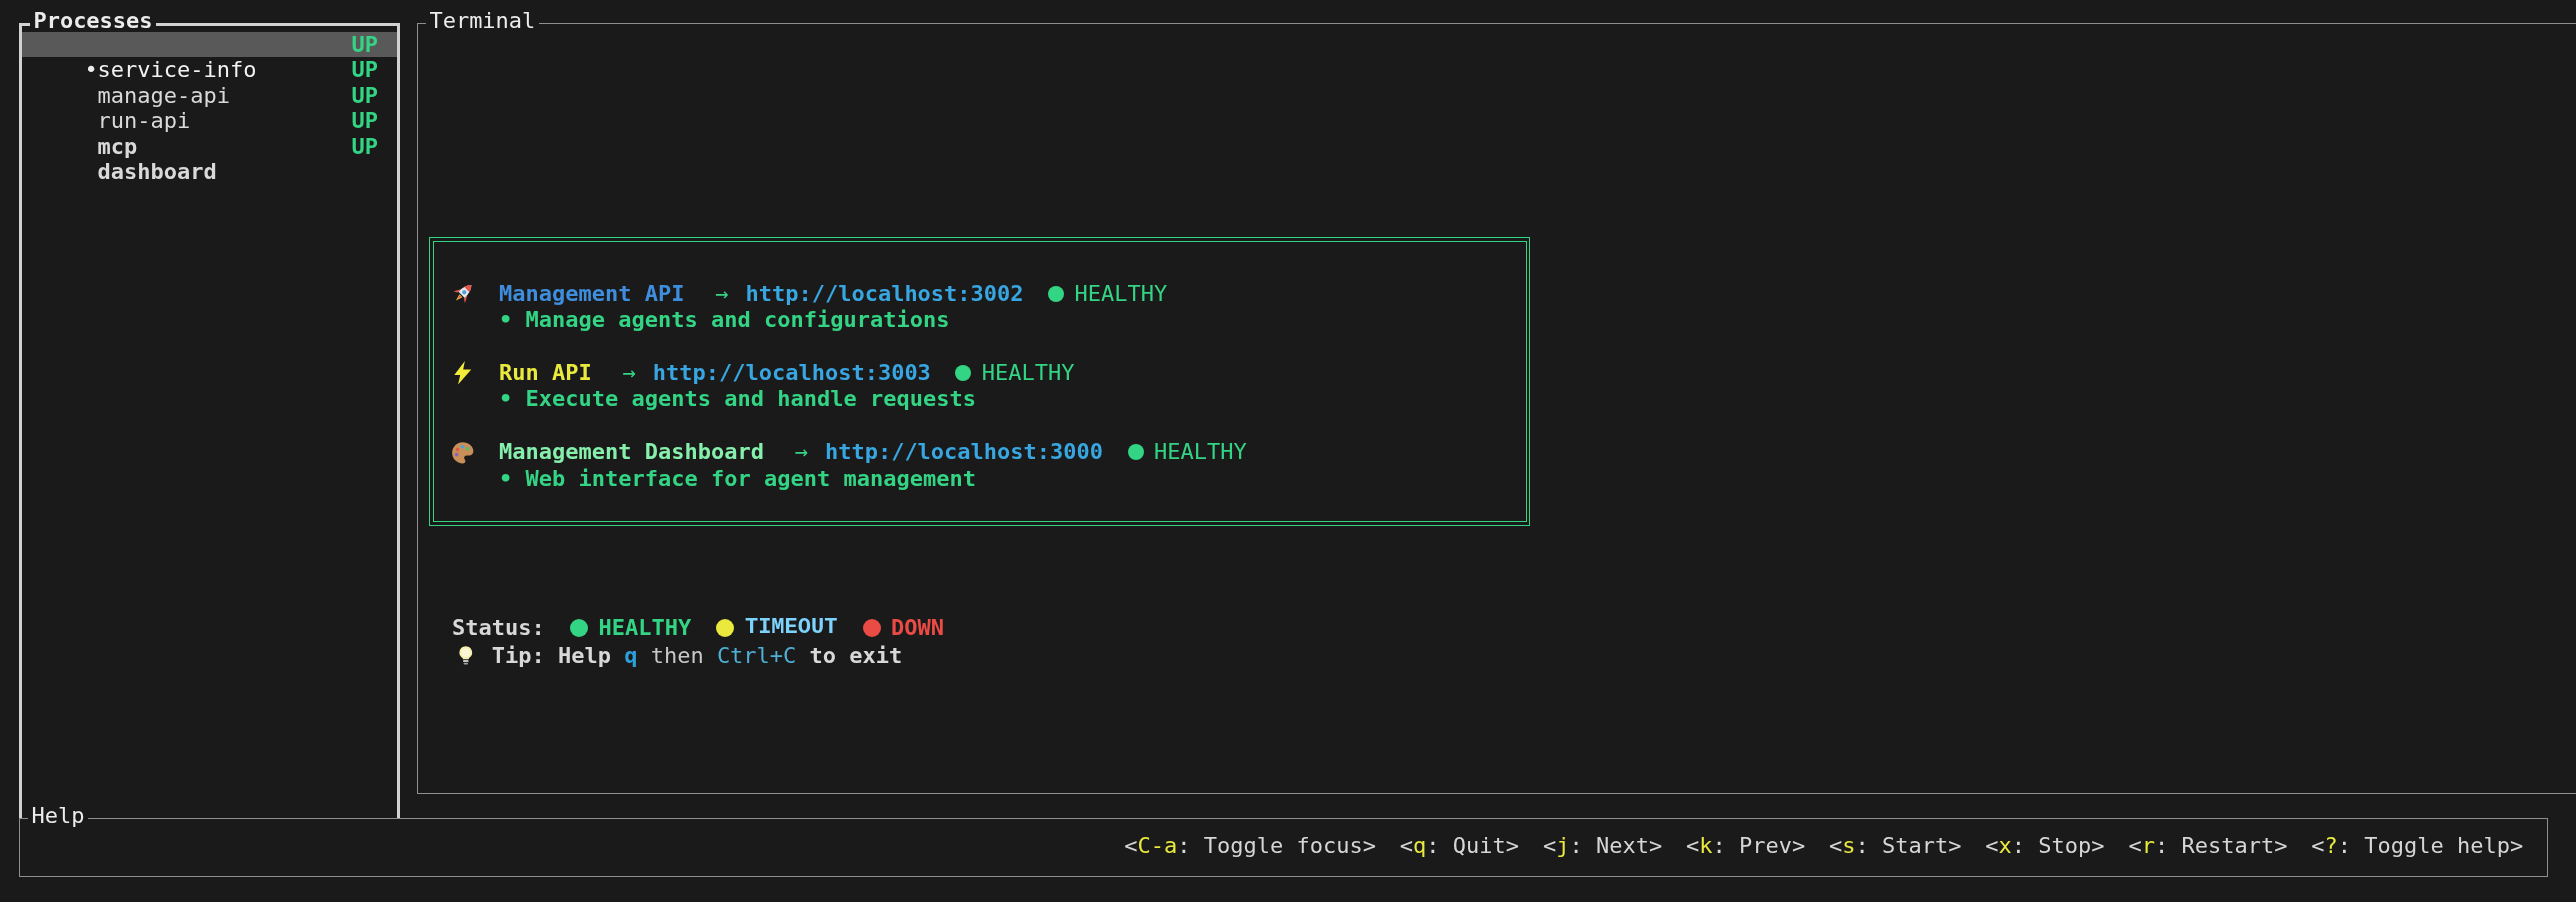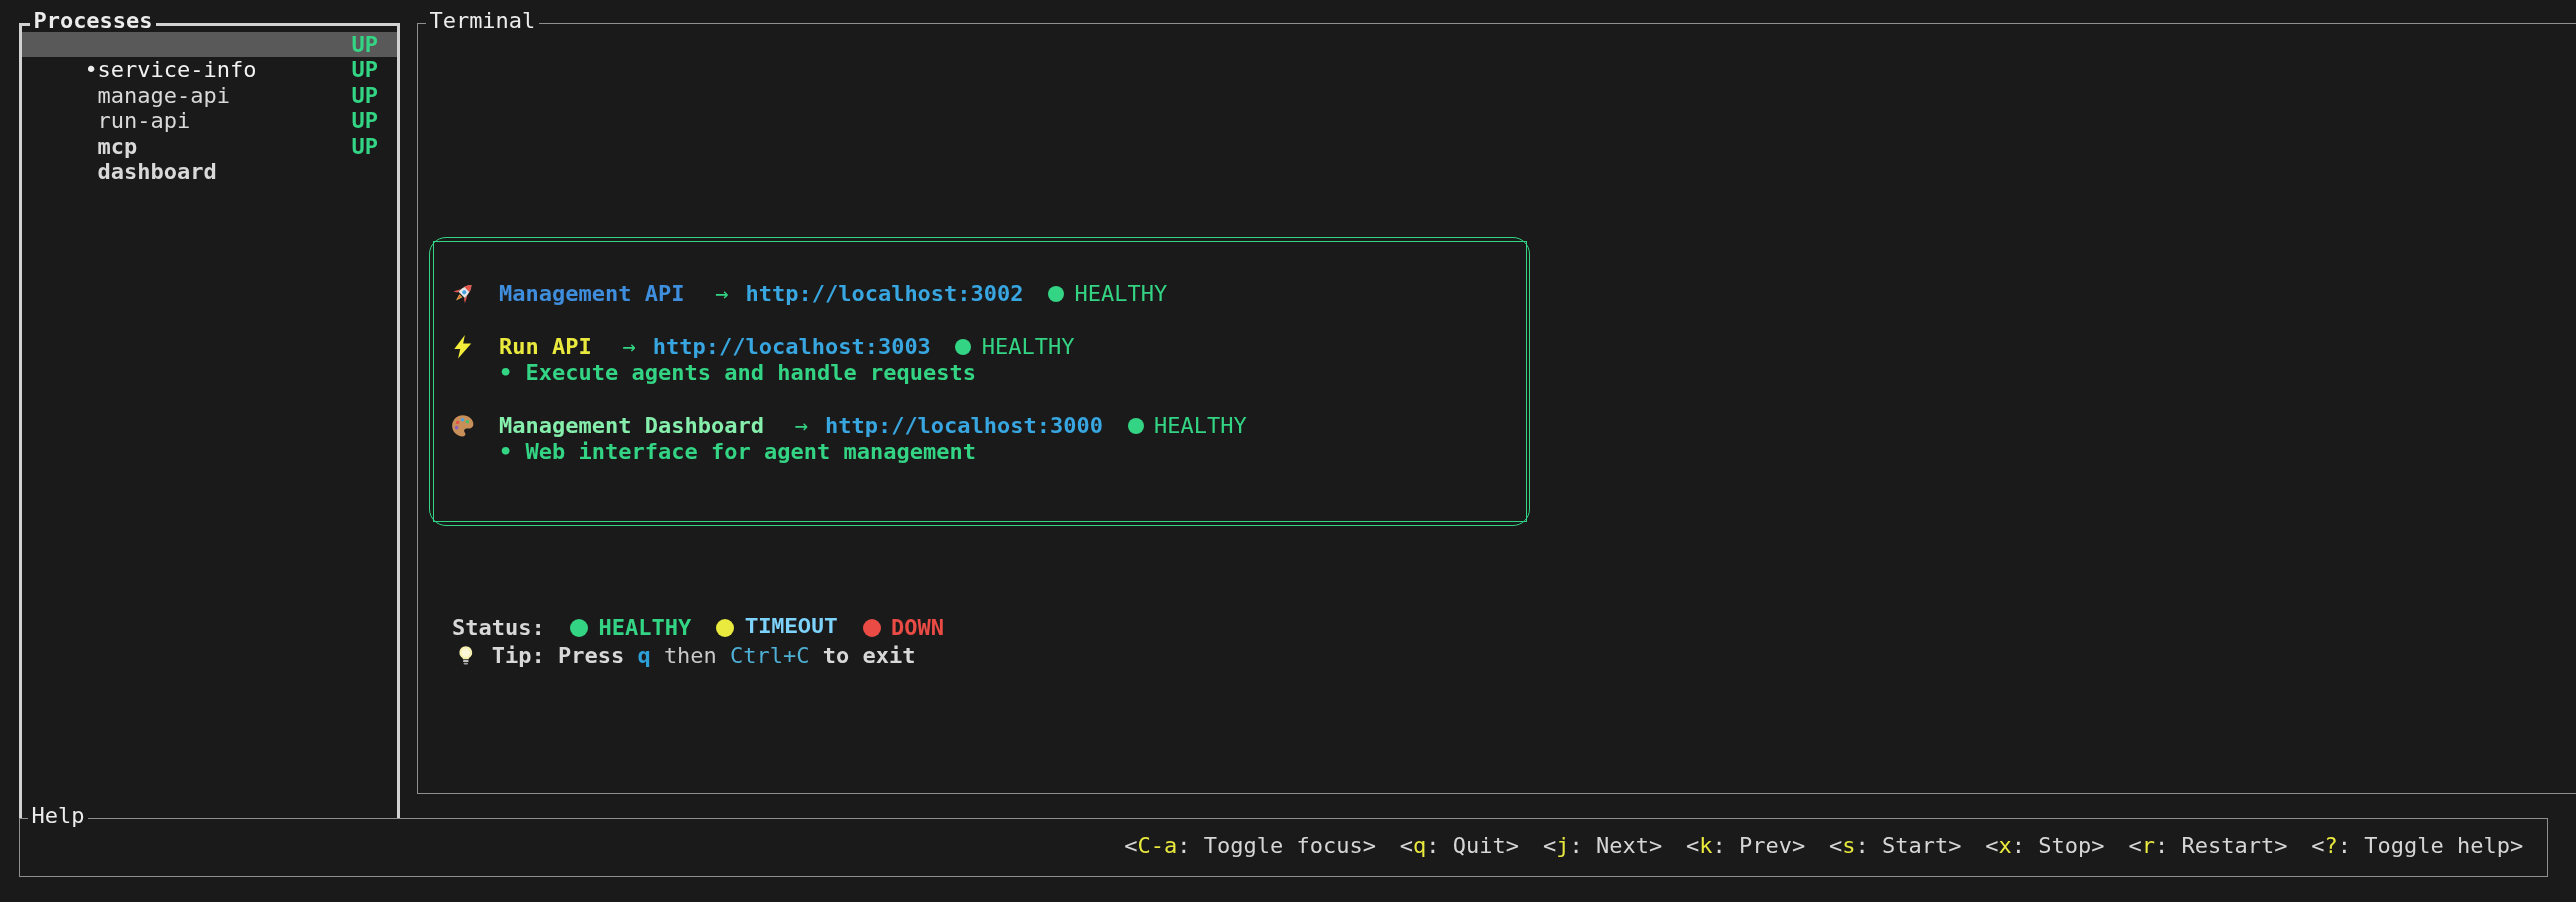--- a/index.html
+++ b/index.html
@@ -47,21 +47,21 @@
   .process-row.bold{font-weight:bold;}
   .process-status{
     position:absolute;right:19px;top:0;
     color:var(--green);font-weight:bold;
   }
 
   
   .gbox{position:absolute;border:1.9px solid var(--green);padding:2.8px;}
   .gbox-inner{border:1.9px solid var(--green);width:100%;height:100%;}
   .gbox1{left:11.3px;top:49px;width:1101px;height:159px;}
-  .gbox2{left:11.3px;top:213px;width:1101px;height:289px;border-radius:17px;}
+  .gbox2{left:11.3px;top:213px;width:1101px;height:289px;}
   .gbox1 .gbox-inner{text-align:center;padding-top:36px;}
   .gbox-title{color:var(--green);font-weight:bold;font-size:23px;line-height:26.4px;}
   .gbox-updated{color:var(--green);font-weight:bold;font-size:23px;line-height:26.4px;margin-top:27px;}
 
   
   .services{padding:39px 0 0 16px;}
   .service{margin-bottom:26.4px;}
   .svc-line{height:26.4px;line-height:26.4px;display:flex;align-items:center;white-space:pre;}
   .svc-icon{width:28px;height:25.5px;margin-right:21px;display:inline-flex;align-items:center;}
   .svc-icon svg{width:25.5px;height:25.5px;}
@@ -138,20 +138,21 @@
       <path d="M10 14.5 L12 21 L14 14.5 Z" fill="#f6c244"></path>
       <path d="M11 15 L12 19 L13 15 Z" fill="#e2574c"></path>
       <path d="M7.8 10 L4.3 16.8 L7.8 14.6 Z" fill="#e2574c"></path>
       <path d="M16.2 10 L19.7 16.8 L16.2 14.6 Z" fill="#e2574c"></path>
       <path d="M12 0.5 C15 3.5 16.2 8 16.2 13.5 L7.8 13.5 C7.8 8 9 3.5 12 0.5 Z" fill="#e8e8e8"></path>
       <path d="M12 0.5 C13.6 2.1 14.8 4.2 15.5 6.5 L8.5 6.5 C9.2 4.2 10.4 2.1 12 0.5 Z" fill="#e2574c"></path>
       <circle cx="12" cy="10" r="2" fill="#4aa3e0"></circle>
     </g>
   </svg></span><span class="svc-name" style="color: rgb(62, 142, 221);">Management API</span><span class="svc-arrow">→</span><span class="svc-url">http://localhost:3002</span><span class="dot svc-dot" style="background: rgb(51, 212, 131);"></span><span class="svc-health">HEALTHY</span>
     </div>
+    <div class="svc-desc">• Manage agents and configurations</div>
   </div>
           <div class="service">
     <div class="svc-line">
       <span class="svc-icon"><svg viewBox="0 0 24 24">
     <polygon points="14,1 4,14 9.6,14 7.6,23 20,9 12.4,9" fill="#f3ec3a"></polygon>
   </svg></span><span class="svc-name" style="color: rgb(233, 233, 62);">Run API</span><span class="svc-arrow">→</span><span class="svc-url">http://localhost:3003</span><span class="dot svc-dot" style="background: rgb(51, 212, 131);"></span><span class="svc-health">HEALTHY</span>
     </div>
     <div class="svc-desc">• Execute agents and handle requests</div>
   </div>
           <div class="service">
@@ -178,21 +179,21 @@
     <span class="dot legend-dot" style="background: rgb(233, 233, 62);"></span><span class="legend-name" style="color: #7dd3fc; font-family: Liberation Mono, monospace;">TIMEOUT</span>
   </span><span class="legend-entry">
     <span class="dot legend-dot" style="background: rgb(234, 75, 68);"></span><span class="legend-name" style="color: rgb(234, 75, 68);">DOWN</span>
   </span></div>
       <div class="tip">
         <span class="tip-icon" id="tip-icon-slot"><svg viewBox="0 0 24 24">
     <path d="M12 2.4 C8.4 2.4 5.5 5.3 5.5 8.9 C5.5 11.2 6.8 13.2 8.7 14.3 L9.2 15.6 L14.8 15.6 L15.3 14.3 C17.2 13.2 18.5 11.2 18.5 8.9 C18.5 5.3 15.6 2.4 12 2.4 Z" fill="#f7f1b0"></path>
     <circle cx="12" cy="8.9" r="4.4" fill="#fbf7d8"></circle>
     <rect x="9.2" y="16.4" width="5.6" height="2" rx="0.9" fill="#c2c2c2"></rect>
     <rect x="9.7" y="19" width="4.6" height="1.8" rx="0.9" fill="#9d9d9d"></rect>
-  </svg></span><span class="tip-prefix">Tip: Press</span><span> </span><span class="tip-key1">q</span><span> </span><span class="tip-middle">then</span><span> </span><span class="tip-key2">Ctrl+C</span><span> </span><span class="tip-suffix">to exit</span>
+  </svg></span><span class="tip-prefix">Tip: Help</span><span> </span><span class="tip-key1">q</span><span> </span><span class="tip-middle">then</span><span> </span><span class="tip-key2">Ctrl+C</span><span> </span><span class="tip-suffix">to exit</span>
       </div>
     </div>
   </section>
 
   <section class="panel help">
     <span class="panel-title">Help</span>
     <div class="help-line" id="help-line"><span class="help-item"><span class="hp-open">&lt;</span><span class="help-key">C-a</span><span class="hp-sep">: </span><span class="hp-label">Toggle focus</span><span class="hp-close">&gt;</span></span><span class="help-item"><span class="hp-open">&lt;</span><span class="help-key">q</span><span class="hp-sep">: </span><span class="hp-label">Quit</span><span class="hp-close">&gt;</span></span><span class="help-item"><span class="hp-open">&lt;</span><span class="help-key">j</span><span class="hp-sep">: </span><span class="hp-label">Next</span><span class="hp-close">&gt;</span></span><span class="help-item"><span class="hp-open">&lt;</span><span class="help-key">k</span><span class="hp-sep">: </span><span class="hp-label">Prev</span><span class="hp-close">&gt;</span></span><span class="help-item"><span class="hp-open">&lt;</span><span class="help-key">s</span><span class="hp-sep">: </span><span class="hp-label">Start</span><span class="hp-close">&gt;</span></span><span class="help-item"><span class="hp-open">&lt;</span><span class="help-key">x</span><span class="hp-sep">: </span><span class="hp-label">Stop</span><span class="hp-close">&gt;</span></span><span class="help-item"><span class="hp-open">&lt;</span><span class="help-key">r</span><span class="hp-sep">: </span><span class="hp-label">Restart</span><span class="hp-close">&gt;</span></span><span class="help-item"><span class="hp-open">&lt;</span><span class="help-key">?</span><span class="hp-sep">: </span><span class="hp-label">Toggle help</span><span class="hp-close">&gt;</span></span></div>
   </section>
 
 </div>

